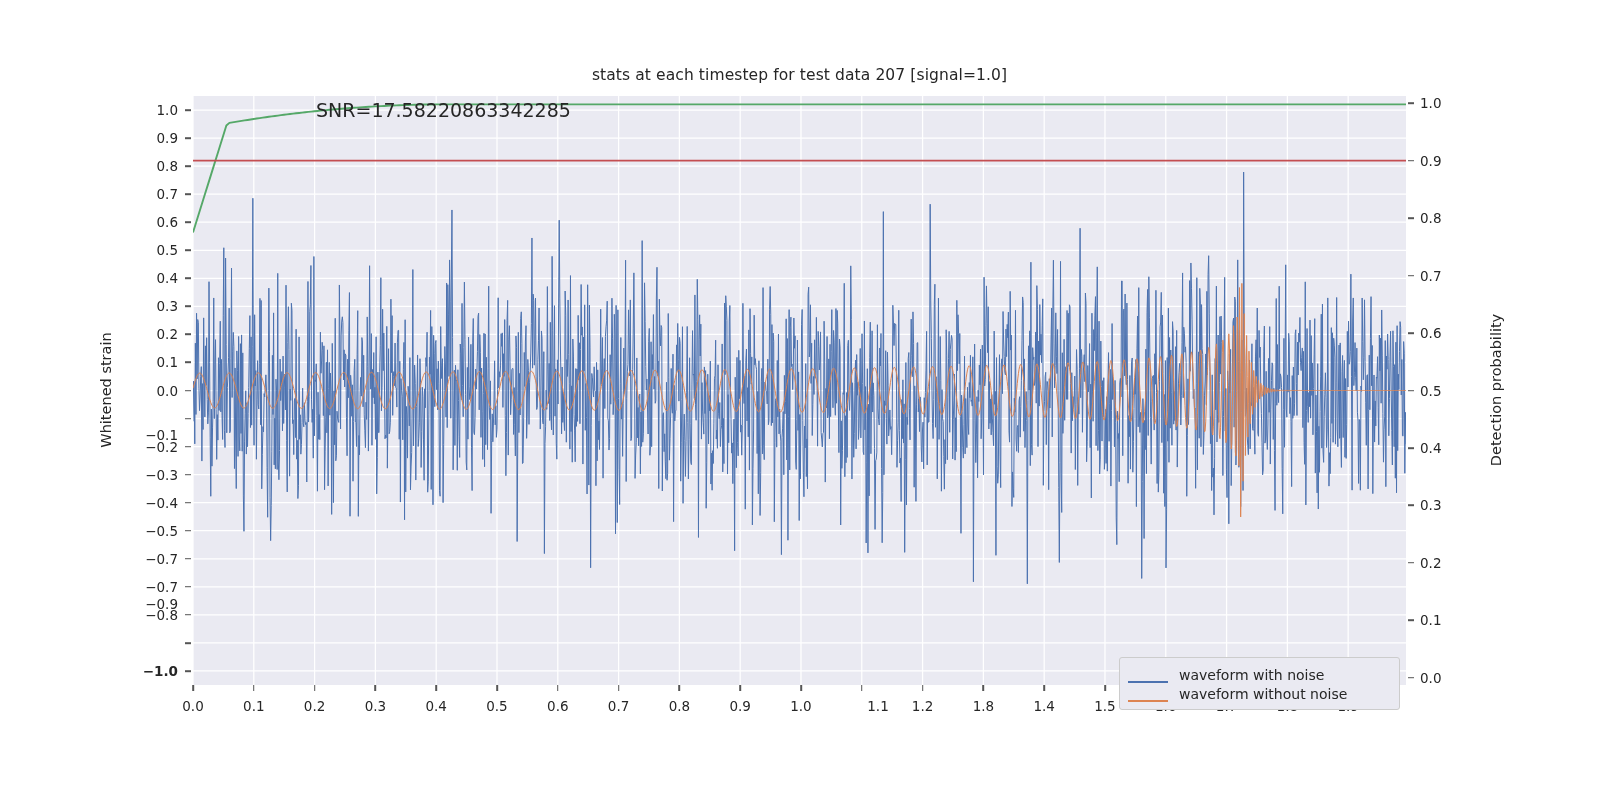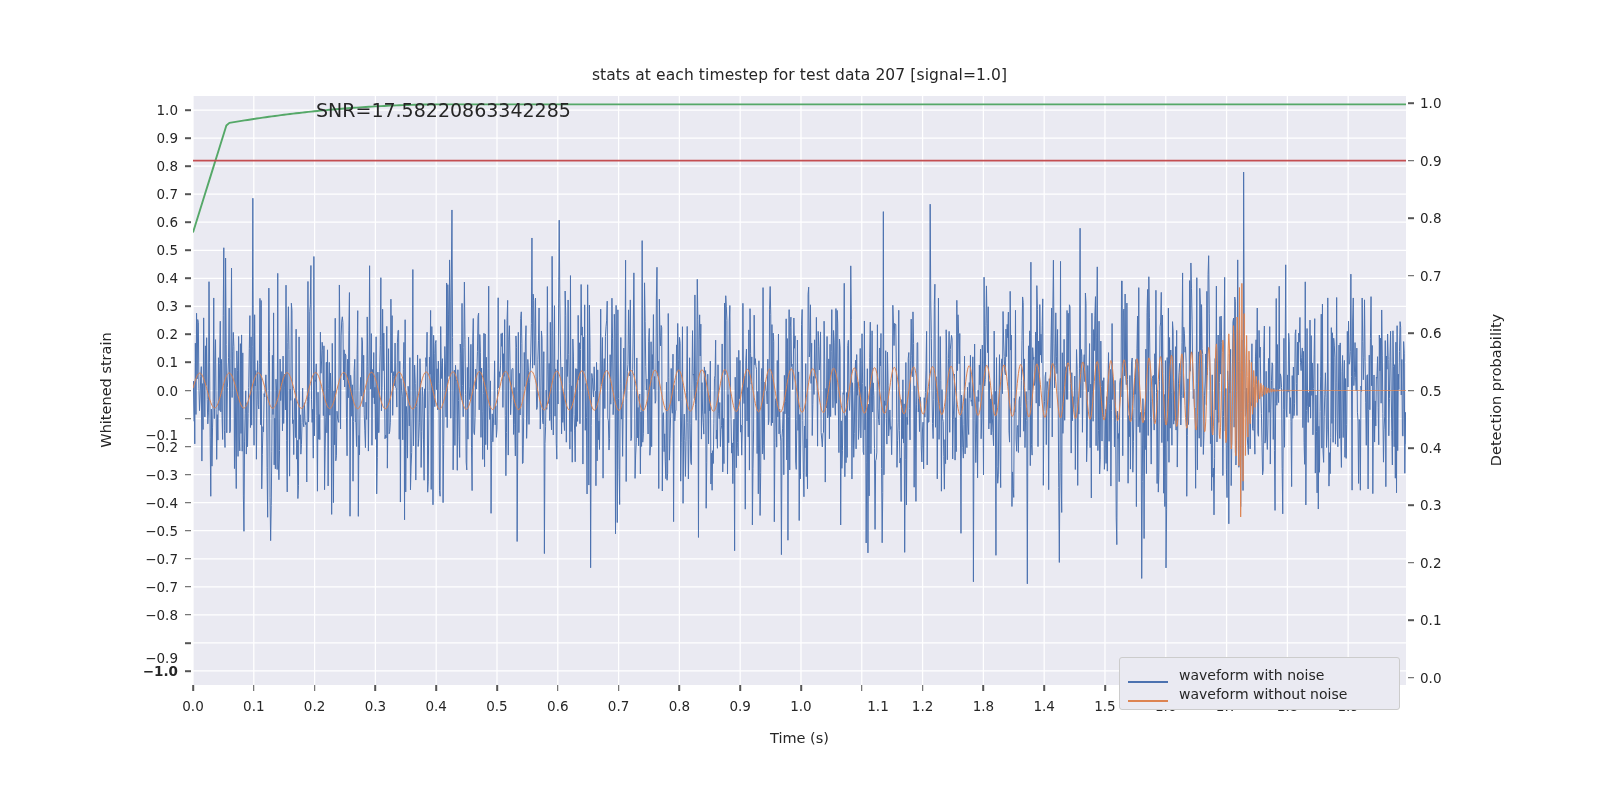--- a/index.html
+++ b/index.html
@@ -202,21 +202,21 @@
         <path d="M0.00 292.32 L0.59 290.18 L1.19 288.10 L1.78 286.12 L2.37 284.28 L2.96 282.59 L3.56 281.09 L4.15 279.80 L4.74 278.75 L5.33 277.94 L5.93 277.39 L6.52 277.12 L7.11 277.11 L7.70 277.39 L8.30 277.93 L8.89 278.74 L9.48 279.80 L10.07 281.09 L10.67 282.59 L11.26 284.29 L11.85 286.14 L12.44 288.14 L13.04 290.23 L13.63 292.39 L14.22 294.59 L14.81 296.78 L15.41 298.94 L16.00 301.04 L16.59 303.02 L17.18 304.88 L17.78 306.57 L18.37 308.06 L18.96 309.35 L19.55 310.39 L20.15 311.18 L20.74 311.71 L21.33 311.96 L21.93 311.93 L22.52 311.63 L23.11 311.05 L23.70 310.20 L24.30 309.10 L24.89 307.77 L25.48 306.22 L26.07 304.49 L26.67 302.59 L27.26 300.56 L27.85 298.44 L28.44 296.25 L29.04 294.03 L29.63 291.82 L30.22 289.65 L30.81 287.55 L31.41 285.57 L32.00 283.73 L32.59 282.06 L33.18 280.59 L33.78 279.35 L34.37 278.35 L34.96 277.61 L35.55 277.14 L36.15 276.95 L36.74 277.05 L37.33 277.43 L37.92 278.08 L38.52 279.01 L39.11 280.18 L39.70 281.58 L40.30 283.20 L40.89 285.00 L41.48 286.95 L42.07 289.03 L42.67 291.20 L43.26 293.42 L43.85 295.66 L44.44 297.89 L45.04 300.06 L45.63 302.14 L46.22 304.09 L46.81 305.90 L47.41 307.51 L48.00 308.92 L48.59 310.09 L49.18 311.01 L49.78 311.66 L50.37 312.03 L50.96 312.11 L51.55 311.90 L52.15 311.41 L52.74 310.65 L53.33 309.62 L53.92 308.34 L54.52 306.83 L55.11 305.12 L55.70 303.23 L56.29 301.20 L56.89 299.06 L57.48 296.85 L58.07 294.59 L58.66 292.33 L59.26 290.11 L59.85 287.95 L60.44 285.91 L61.04 284.00 L61.63 282.27 L62.22 280.73 L62.81 279.42 L63.41 278.36 L64.00 277.57 L64.59 277.06 L65.18 276.83 L65.78 276.89 L66.37 277.25 L66.96 277.89 L67.55 278.81 L68.15 279.98 L68.74 281.40 L69.33 283.04 L69.92 284.86 L70.52 286.85 L71.11 288.97 L71.70 291.17 L72.29 293.44 L72.89 295.72 L73.48 297.99 L74.07 300.20 L74.66 302.31 L75.26 304.30 L75.85 306.12 L76.44 307.75 L77.03 309.16 L77.63 310.33 L78.22 311.23 L78.81 311.86 L79.40 312.19 L80.00 312.23 L80.59 311.98 L81.18 311.43 L81.78 310.60 L82.37 309.49 L82.96 308.14 L83.55 306.56 L84.15 304.77 L84.74 302.81 L85.33 300.71 L85.92 298.51 L86.52 296.23 L87.11 293.93 L87.70 291.64 L88.29 289.39 L88.89 287.22 L89.48 285.18 L90.07 283.29 L90.66 281.59 L91.26 280.11 L91.85 278.87 L92.44 277.89 L93.03 277.20 L93.63 276.79 L94.22 276.68 L94.81 276.88 L95.40 277.37 L96.00 278.15 L96.59 279.21 L97.18 280.53 L97.77 282.08 L98.37 283.85 L98.96 285.80 L99.55 287.90 L100.15 290.11 L100.74 292.39 L101.33 294.72 L101.92 297.04 L102.52 299.32 L103.11 301.52 L103.70 303.60 L104.29 305.52 L104.89 307.26 L105.48 308.79 L106.07 310.07 L106.66 311.08 L107.26 311.82 L107.85 312.26 L108.44 312.39 L109.03 312.22 L109.63 311.75 L110.22 310.98 L110.81 309.92 L111.40 308.61 L112.00 307.05 L112.59 305.27 L113.18 303.31 L113.77 301.20 L114.37 298.97 L114.96 296.66 L115.55 294.32 L116.14 291.98 L116.74 289.67 L117.33 287.45 L117.92 285.35 L118.51 283.41 L119.11 281.66 L119.70 280.12 L120.29 278.84 L120.89 277.82 L121.48 277.09 L122.07 276.66 L122.66 276.54 L123.26 276.73 L123.85 277.23 L124.44 278.02 L125.03 279.10 L125.63 280.45 L126.22 282.05 L126.81 283.86 L127.40 285.85 L128.00 288.00 L128.59 290.26 L129.18 292.60 L129.77 294.97 L130.37 297.33 L130.96 299.65 L131.55 301.88 L132.14 303.98 L132.74 305.91 L133.33 307.65 L133.92 309.16 L134.51 310.42 L135.11 311.40 L135.70 312.08 L136.29 312.46 L136.88 312.52 L137.48 312.27 L138.07 311.71 L138.66 310.84 L139.26 309.69 L139.85 308.27 L140.44 306.61 L141.03 304.74 L141.63 302.68 L142.22 300.48 L142.81 298.18 L143.40 295.81 L144.00 293.41 L144.59 291.03 L145.18 288.71 L145.77 286.49 L146.37 284.42 L146.96 282.51 L147.55 280.82 L148.14 279.37 L148.74 278.19 L149.33 277.29 L149.92 276.70 L150.51 276.42 L151.11 276.46 L151.70 276.82 L152.29 277.49 L152.88 278.46 L153.48 279.72 L154.07 281.25 L154.66 283.00 L155.25 284.97 L155.85 287.10 L156.44 289.37 L157.03 291.73 L157.62 294.14 L158.22 296.56 L158.81 298.94 L159.40 301.24 L160.00 303.43 L160.59 305.46 L161.18 307.29 L161.77 308.90 L162.37 310.25 L162.96 311.32 L163.55 312.09 L164.14 312.55 L164.74 312.68 L165.33 312.49 L165.92 311.97 L166.51 311.15 L167.11 310.02 L167.70 308.61 L168.29 306.95 L168.88 305.07 L169.48 302.99 L170.07 300.76 L170.66 298.42 L171.25 296.00 L171.85 293.56 L172.44 291.13 L173.03 288.76 L173.62 286.50 L174.22 284.37 L174.81 282.43 L175.40 280.70 L175.99 279.22 L176.59 278.02 L177.18 277.12 L177.77 276.53 L178.36 276.26 L178.96 276.32 L179.55 276.72 L180.14 277.43 L180.74 278.46 L181.33 279.78 L181.92 281.36 L182.51 283.19 L183.11 285.22 L183.70 287.42 L184.29 289.76 L184.88 292.18 L185.48 294.64 L186.07 297.10 L186.66 299.52 L187.25 301.85 L187.85 304.04 L188.44 306.06 L189.03 307.88 L189.62 309.44 L190.22 310.74 L190.81 311.74 L191.40 312.42 L191.99 312.78 L192.59 312.80 L193.18 312.49 L193.77 311.84 L194.36 310.88 L194.96 309.61 L195.55 308.07 L196.14 306.28 L196.73 304.27 L197.33 302.07 L197.92 299.74 L198.51 297.31 L199.11 294.83 L199.70 292.33 L200.29 289.88 L200.88 287.51 L201.48 285.27 L202.07 283.19 L202.66 281.33 L203.25 279.71 L203.85 278.36 L204.44 277.31 L205.03 276.57 L205.62 276.17 L206.22 276.11 L206.81 276.39 L207.40 277.00 L207.99 277.94 L208.59 279.19 L209.18 280.73 L209.77 282.52 L210.36 284.54 L210.96 286.74 L211.55 289.09 L212.14 291.54 L212.73 294.05 L213.33 296.57 L213.92 299.05 L214.51 301.45 L215.10 303.72 L215.70 305.82 L216.29 307.71 L216.88 309.35 L217.47 310.71 L218.07 311.77 L218.66 312.51 L219.25 312.91 L219.85 312.97 L220.44 312.68 L221.03 312.04 L221.62 311.08 L222.22 309.80 L222.81 308.23 L223.40 306.41 L223.99 304.36 L224.59 302.12 L225.18 299.74 L225.77 297.25 L226.36 294.71 L226.96 292.17 L227.55 289.67 L228.14 287.26 L228.73 284.98 L229.33 282.89 L229.92 281.01 L230.51 279.39 L231.10 278.05 L231.70 277.02 L232.29 276.33 L232.88 275.98 L233.47 275.98 L234.07 276.33 L234.66 277.03 L235.25 278.07 L235.84 279.41 L236.44 281.05 L237.03 282.94 L237.62 285.06 L238.21 287.36 L238.81 289.79 L239.40 292.32 L239.99 294.89 L240.59 297.45 L241.18 299.96 L241.77 302.37 L242.36 304.63 L242.96 306.69 L243.55 308.52 L244.14 310.09 L244.73 311.35 L245.33 312.29 L245.92 312.89 L246.51 313.14 L247.10 313.03 L247.70 312.56 L248.29 311.74 L248.88 310.59 L249.47 309.13 L250.07 307.39 L250.66 305.39 L251.25 303.18 L251.84 300.81 L252.44 298.31 L253.03 295.73 L253.62 293.13 L254.21 290.55 L254.81 288.05 L255.40 285.67 L255.99 283.46 L256.58 281.47 L257.18 279.73 L257.77 278.27 L258.36 277.13 L258.96 276.32 L259.55 275.87 L260.14 275.78 L260.73 276.06 L261.33 276.70 L261.92 277.68 L262.51 279.00 L263.10 280.61 L263.70 282.51 L264.29 284.63 L264.88 286.95 L265.47 289.43 L266.07 292.00 L266.66 294.62 L267.25 297.24 L267.84 299.81 L268.44 302.28 L269.03 304.60 L269.62 306.72 L270.21 308.60 L270.81 310.20 L271.40 311.50 L271.99 312.46 L272.58 313.07 L273.18 313.31 L273.77 313.18 L274.36 312.68 L274.95 311.82 L275.55 310.62 L276.14 309.10 L276.73 307.28 L277.32 305.22 L277.92 302.94 L278.51 300.49 L279.10 297.92 L279.70 295.28 L280.29 292.62 L280.88 290.00 L281.47 287.46 L282.07 285.07 L282.66 282.86 L283.25 280.88 L283.84 279.17 L284.44 277.77 L285.03 276.70 L285.62 275.98 L286.21 275.64 L286.81 275.67 L287.40 276.08 L287.99 276.85 L288.58 277.99 L289.18 279.45 L289.77 281.22 L290.36 283.25 L290.95 285.51 L291.55 287.96 L292.14 290.53 L292.73 293.19 L293.32 295.88 L293.92 298.54 L294.51 301.12 L295.10 303.57 L295.69 305.84 L296.29 307.88 L296.88 309.66 L297.47 311.12 L298.06 312.25 L298.66 313.03 L299.25 313.43 L299.84 313.44 L300.44 313.07 L301.03 312.33 L301.62 311.22 L302.21 309.77 L302.81 308.01 L303.40 305.97 L303.99 303.70 L304.58 301.24 L305.18 298.64 L305.77 295.96 L306.36 293.24 L306.95 290.55 L307.55 287.93 L308.14 285.45 L308.73 283.15 L309.32 281.08 L309.92 279.29 L310.51 277.80 L311.10 276.66 L311.69 275.88 L312.29 275.48 L312.88 275.48 L313.47 275.86 L314.06 276.63 L314.66 277.76 L315.25 279.25 L315.84 281.04 L316.43 283.12 L317.03 285.43 L317.62 287.93 L318.21 290.57 L318.81 293.29 L319.40 296.04 L319.99 298.75 L320.58 301.39 L321.18 303.88 L321.77 306.18 L322.36 308.23 L322.95 310.01 L323.55 311.46 L324.14 312.57 L324.73 313.30 L325.32 313.63 L325.92 313.57 L326.51 313.12 L327.10 312.27 L327.69 311.05 L328.29 309.49 L328.88 307.61 L329.47 305.46 L330.06 303.08 L330.66 300.51 L331.25 297.82 L331.84 295.06 L332.43 292.28 L333.03 289.55 L333.62 286.92 L334.21 284.44 L334.80 282.18 L335.40 280.17 L335.99 278.46 L336.58 277.09 L337.17 276.09 L337.77 275.47 L338.36 275.25 L338.95 275.44 L339.55 276.03 L340.14 277.01 L340.73 278.37 L341.32 280.06 L341.92 282.06 L342.51 284.33 L343.10 286.81 L343.69 289.46 L344.29 292.22 L344.88 295.02 L345.47 297.82 L346.06 300.55 L346.66 303.16 L347.25 305.58 L347.84 307.76 L348.43 309.67 L349.03 311.25 L349.62 312.48 L350.21 313.33 L350.80 313.77 L351.40 313.80 L351.99 313.42 L352.58 312.63 L353.17 311.46 L353.77 309.92 L354.36 308.04 L354.95 305.88 L355.54 303.47 L356.14 300.86 L356.73 298.12 L357.32 295.30 L357.91 292.45 L358.51 289.65 L359.10 286.95 L359.69 284.42 L360.29 282.09 L360.88 280.04 L361.47 278.29 L362.06 276.90 L362.66 275.88 L363.25 275.27 L363.84 275.07 L364.43 275.29 L365.03 275.93 L365.62 276.98 L366.21 278.40 L366.80 280.18 L367.40 282.27 L367.99 284.63 L368.58 287.20 L369.17 289.94 L369.77 292.78 L370.36 295.65 L370.95 298.51 L371.54 301.28 L372.14 303.90 L372.73 306.32 L373.32 308.48 L373.91 310.34 L374.51 311.85 L375.10 312.98 L375.69 313.71 L376.28 314.02 L376.88 313.89 L377.47 313.34 L378.06 312.38 L378.66 311.02 L379.25 309.29 L379.84 307.24 L380.43 304.90 L381.03 302.34 L381.62 299.59 L382.21 296.74 L382.80 293.83 L383.40 290.93 L383.99 288.11 L384.58 285.43 L385.17 282.95 L385.77 280.72 L386.36 278.80 L386.95 277.23 L387.54 276.03 L388.14 275.25 L388.73 274.90 L389.32 274.98 L389.91 275.50 L390.51 276.45 L391.10 277.79 L391.69 279.52 L392.28 281.58 L392.88 283.93 L393.47 286.51 L394.06 289.28 L394.65 292.17 L395.25 295.12 L395.84 298.05 L396.43 300.90 L397.02 303.62 L397.62 306.13 L398.21 308.38 L398.80 310.32 L399.40 311.90 L399.99 313.09 L400.58 313.87 L401.17 314.20 L401.77 314.09 L402.36 313.54 L402.95 312.56 L403.54 311.16 L404.14 309.39 L404.73 307.28 L405.32 304.87 L405.91 302.23 L406.51 299.41 L407.10 296.48 L407.69 293.49 L408.28 290.53 L408.88 287.66 L409.47 284.94 L410.06 282.44 L410.65 280.21 L411.25 278.30 L411.84 276.76 L412.43 275.63 L413.02 274.93 L413.62 274.68 L414.21 274.89 L414.80 275.54 L415.39 276.63 L415.99 278.13 L416.58 280.01 L417.17 282.23 L417.77 284.73 L418.36 287.46 L418.95 290.35 L419.54 293.34 L420.14 296.36 L420.73 299.34 L421.32 302.21 L421.91 304.90 L422.51 307.36 L423.10 309.52 L423.69 311.33 L424.28 312.75 L424.88 313.75 L425.47 314.30 L426.06 314.40 L426.65 314.03 L427.25 313.20 L427.84 311.94 L428.43 310.26 L429.02 308.22 L429.62 305.86 L430.21 303.23 L430.80 300.39 L431.39 297.41 L431.99 294.36 L432.58 291.31 L433.17 288.34 L433.76 285.50 L434.36 282.88 L434.95 280.52 L435.54 278.50 L436.13 276.84 L436.73 275.61 L437.32 274.82 L437.91 274.49 L438.51 274.63 L439.10 275.25 L439.69 276.32 L440.28 277.82 L440.88 279.72 L441.47 281.97 L442.06 284.52 L442.65 287.31 L443.25 290.28 L443.84 293.34 L444.43 296.44 L445.02 299.49 L445.62 302.43 L446.21 305.18 L446.80 307.68 L447.39 309.86 L447.99 311.68 L448.58 313.09 L449.17 314.06 L449.76 314.56 L450.36 314.57 L450.95 314.11 L451.54 313.17 L452.13 311.79 L452.73 309.99 L453.32 307.81 L453.91 305.31 L454.50 302.55 L455.10 299.59 L455.69 296.50 L456.28 293.37 L456.87 290.26 L457.47 287.25 L458.06 284.41 L458.65 281.81 L459.25 279.52 L459.84 277.59 L460.43 276.07 L461.02 275.00 L461.62 274.40 L462.21 274.29 L462.80 274.67 L463.39 275.53 L463.99 276.86 L464.58 278.62 L465.17 280.77 L465.76 283.26 L466.36 286.03 L466.95 289.00 L467.54 292.11 L468.13 295.29 L468.73 298.45 L469.32 301.51 L469.91 304.40 L470.50 307.06 L471.10 309.40 L471.69 311.38 L472.28 312.95 L472.87 314.06 L473.47 314.69 L474.06 314.83 L474.65 314.45 L475.24 313.59 L475.84 312.25 L476.43 310.47 L477.02 308.29 L477.62 305.77 L478.21 302.96 L478.80 299.94 L479.39 296.78 L479.99 293.57 L480.58 290.37 L481.17 287.27 L481.76 284.35 L482.36 281.69 L482.95 279.34 L483.54 277.36 L484.13 275.82 L484.73 274.74 L485.32 274.16 L485.91 274.08 L486.50 274.52 L487.10 275.47 L487.69 276.89 L488.28 278.76 L488.87 281.02 L489.47 283.63 L490.06 286.52 L490.65 289.61 L491.24 292.82 L491.84 296.09 L492.43 299.31 L493.02 302.42 L493.61 305.33 L494.21 307.96 L494.80 310.26 L495.39 312.16 L495.98 313.61 L496.58 314.57 L497.17 315.03 L497.76 314.96 L498.36 314.37 L498.95 313.27 L499.54 311.68 L500.13 309.66 L500.73 307.25 L501.32 304.51 L501.91 301.51 L502.50 298.32 L503.10 295.04 L503.69 291.73 L504.28 288.50 L504.87 285.41 L505.47 282.56 L506.06 280.02 L506.65 277.84 L507.24 276.09 L507.84 274.82 L508.43 274.06 L509.02 273.82 L509.61 274.13 L510.21 274.96 L510.80 276.30 L511.39 278.11 L511.98 280.35 L512.58 282.96 L513.17 285.88 L513.76 289.02 L514.35 292.31 L514.95 295.66 L515.54 298.99 L516.13 302.20 L516.72 305.21 L517.32 307.94 L517.91 310.32 L518.50 312.29 L519.10 313.80 L519.69 314.79 L520.28 315.26 L520.87 315.18 L521.47 314.55 L522.06 313.39 L522.65 311.73 L523.24 309.62 L523.84 307.10 L524.43 304.25 L525.02 301.13 L525.61 297.84 L526.21 294.45 L526.80 291.07 L527.39 287.77 L527.98 284.64 L528.58 281.78 L529.17 279.25 L529.76 277.12 L530.35 275.46 L530.95 274.31 L531.54 273.69 L532.13 273.63 L532.72 274.13 L533.32 275.18 L533.91 276.75 L534.50 278.79 L535.09 281.26 L535.69 284.09 L536.28 287.21 L536.87 290.52 L537.47 293.94 L538.06 297.38 L538.65 300.75 L539.24 303.95 L539.84 306.90 L540.43 309.52 L541.02 311.73 L541.61 313.48 L542.21 314.71 L542.80 315.39 L543.39 315.51 L543.98 315.05 L544.58 314.03 L545.17 312.48 L545.76 310.43 L546.35 307.95 L546.95 305.10 L547.54 301.95 L548.13 298.59 L548.72 295.12 L549.32 291.63 L549.91 288.22 L550.50 284.97 L551.09 281.98 L551.69 279.33 L552.28 277.10 L552.87 275.35 L553.46 274.13 L554.06 273.46 L554.65 273.38 L555.24 273.89 L555.83 274.96 L556.43 276.58 L557.02 278.70 L557.61 281.27 L558.21 284.20 L558.80 287.42 L559.39 290.85 L559.98 294.38 L560.58 297.92 L561.17 301.36 L561.76 304.62 L562.35 307.60 L562.95 310.21 L563.54 312.38 L564.13 314.06 L564.72 315.19 L565.32 315.73 L565.91 315.68 L566.50 315.03 L567.09 313.80 L567.69 312.02 L568.28 309.75 L568.87 307.04 L569.46 303.98 L570.06 300.64 L570.65 297.12 L571.24 293.53 L571.83 289.96 L572.43 286.51 L573.02 283.29 L573.61 280.38 L574.20 277.88 L574.80 275.84 L575.39 274.34 L575.98 273.41 L576.57 273.09 L577.17 273.38 L577.76 274.28 L578.35 275.75 L578.95 277.77 L579.54 280.28 L580.13 283.19 L580.72 286.44 L581.32 289.92 L581.91 293.54 L582.50 297.19 L583.09 300.77 L583.69 304.16 L584.28 307.29 L584.87 310.04 L585.46 312.35 L586.06 314.14 L586.65 315.36 L587.24 315.97 L587.83 315.96 L588.43 315.32 L589.02 314.07 L589.61 312.25 L590.20 309.90 L590.80 307.10 L591.39 303.93 L591.98 300.48 L592.57 296.85 L593.17 293.14 L593.76 289.47 L594.35 285.94 L594.94 282.67 L595.54 279.73 L596.13 277.24 L596.72 275.25 L597.32 273.82 L597.91 273.01 L598.50 272.84 L599.09 273.31 L599.69 274.41 L600.28 276.11 L600.87 278.37 L601.46 281.10 L602.06 284.24 L602.65 287.69 L603.24 291.35 L603.83 295.10 L604.43 298.85 L605.02 302.46 L605.61 305.84 L606.20 308.89 L606.80 311.50 L607.39 313.61 L607.98 315.14 L608.57 316.05 L609.17 316.31 L609.76 315.91 L610.35 314.86 L610.94 313.19 L611.54 310.95 L612.13 308.21 L612.72 305.05 L613.31 301.57 L613.91 297.86 L614.50 294.05 L615.09 290.24 L615.68 286.57 L616.28 283.13 L616.87 280.03 L617.46 277.37 L618.06 275.24 L618.65 273.70 L619.24 272.79 L619.83 272.55 L620.43 272.99 L621.02 274.09 L621.61 275.83 L622.20 278.14 L622.80 280.97 L623.39 284.21 L623.98 287.78 L624.57 291.56 L625.17 295.44 L625.76 299.30 L626.35 303.01 L626.94 306.45 L627.54 309.53 L628.13 312.15 L628.72 314.21 L629.31 315.66 L629.91 316.45 L630.50 316.55 L631.09 315.96 L631.68 314.69 L632.28 312.79 L632.87 310.30 L633.46 307.32 L634.05 303.92 L634.65 300.23 L635.24 296.34 L635.83 292.40 L636.43 288.51 L637.02 284.81 L637.61 281.42 L638.20 278.43 L638.80 275.96 L639.39 274.07 L639.98 272.83 L640.57 272.28 L641.17 272.45 L641.76 273.32 L642.35 274.87 L642.94 277.05 L643.54 279.80 L644.13 283.02 L644.72 286.62 L645.31 290.48 L645.91 294.47 L646.50 298.46 L647.09 302.34 L647.68 305.97 L648.28 309.22 L648.87 312.01 L649.46 314.23 L650.05 315.81 L650.65 316.70 L651.24 316.87 L651.83 316.30 L652.42 315.02 L653.02 313.07 L653.61 310.51 L654.20 307.42 L654.79 303.90 L655.39 300.07 L655.98 296.05 L656.57 291.97 L657.17 287.98 L657.76 284.19 L658.35 280.73 L658.94 277.73 L659.54 275.28 L660.13 273.46 L660.72 272.34 L661.31 271.95 L661.91 272.32 L662.50 273.42 L663.09 275.23 L663.68 277.69 L664.28 280.71 L664.87 284.19 L665.46 288.03 L666.05 292.09 L666.65 296.23 L667.24 300.32 L667.83 304.23 L668.42 307.81 L669.02 310.94 L669.61 313.53 L670.20 315.47 L670.79 316.71 L671.39 317.20 L671.98 316.91 L672.57 315.87 L673.16 314.09 L673.76 311.65 L674.35 308.61 L674.94 305.09 L675.53 301.21 L676.13 297.08 L676.72 292.87 L677.31 288.70 L677.91 284.73 L678.50 281.09 L679.09 277.90 L679.68 275.28 L680.28 273.32 L680.87 272.10 L681.46 271.64 L682.05 271.97 L682.65 273.09 L683.24 274.95 L683.83 277.50 L684.42 280.64 L685.02 284.27 L685.61 288.26 L686.20 292.47 L686.79 296.77 L687.39 300.98 L687.98 304.98 L688.57 308.62 L689.16 311.76 L689.76 314.30 L690.35 316.15 L690.94 317.23 L691.53 317.52 L692.13 316.99 L692.72 315.66 L693.31 313.58 L693.90 310.82 L694.50 307.47 L695.09 303.66 L695.68 299.52 L696.28 295.19 L696.87 290.83 L697.46 286.59 L698.05 282.63 L698.65 279.09 L699.24 276.10 L699.83 273.77 L700.42 272.18 L701.02 271.39 L701.61 271.43 L702.20 272.31 L702.79 273.99 L703.39 276.42 L703.98 279.51 L704.57 283.15 L705.16 287.21 L705.76 291.54 L706.35 295.98 L706.94 300.38 L707.53 304.57 L708.13 308.39 L708.72 311.71 L709.31 314.41 L709.90 316.38 L710.50 317.54 L711.09 317.86 L711.68 317.32 L712.27 315.93 L712.87 313.75 L713.46 310.85 L714.05 307.33 L714.64 303.34 L715.24 299.01 L715.83 294.51 L716.42 290.00 L717.02 285.65 L717.61 281.62 L718.20 278.07 L718.79 275.13 L719.39 272.91 L719.98 271.50 L720.57 270.96 L721.16 271.30 L721.76 272.52 L722.35 274.57 L722.94 277.38 L723.53 280.85 L724.13 284.83 L724.72 289.20 L725.31 293.77 L725.90 298.37 L726.50 302.84 L727.09 306.99 L727.68 310.68 L728.27 313.75 L728.87 316.08 L729.46 317.59 L730.05 318.21 L730.64 317.92 L731.24 316.73 L731.83 314.67 L732.42 311.83 L733.01 308.31 L733.61 304.25 L734.20 299.80 L734.79 295.14 L735.38 290.45 L735.98 285.91 L736.57 281.69 L737.16 277.97 L737.76 274.89 L738.35 272.58 L738.94 271.12 L739.53 270.59 L740.13 270.99 L740.72 272.33 L741.31 274.54 L741.90 277.55 L742.50 281.23 L743.09 285.45 L743.68 290.04 L744.27 294.81 L744.87 299.58 L745.46 304.15 L746.05 308.35 L746.64 312.00 L747.24 314.95 L747.83 317.08 L748.42 318.31 L749.01 318.58 L749.61 317.88 L750.20 316.24 L750.79 313.71 L751.38 310.39 L751.98 306.43 L752.57 301.97 L753.16 297.20 L753.75 292.31 L754.35 287.50 L754.94 282.97 L755.53 278.91 L756.13 275.47 L756.72 272.82 L757.31 271.05 L757.90 270.24 L758.50 270.44 L759.09 271.63 L759.68 273.77 L760.27 276.78 L760.87 280.52 L761.46 284.86 L762.05 289.61 L762.64 294.57 L763.24 299.53 L763.83 304.30 L764.42 308.66 L765.01 312.43 L765.61 315.46 L766.20 317.61 L766.79 318.79 L767.38 318.94 L767.98 318.06 L768.57 316.18 L769.16 313.37 L769.75 309.76 L770.35 305.48 L770.94 300.73 L771.53 295.71 L772.12 290.62 L772.72 285.69 L773.31 281.13 L773.90 277.14 L774.49 273.88 L775.09 271.51 L775.68 270.13 L776.27 269.80 L776.87 270.55 L777.46 272.33 L778.05 275.09 L778.64 278.69 L779.24 283.00 L779.83 287.81 L780.42 292.93 L781.01 298.13 L781.61 303.17 L782.20 307.85 L782.79 311.95 L783.38 315.28 L783.98 317.70 L784.57 319.10 L785.16 319.40 L785.75 318.60 L786.35 316.73 L786.94 313.85 L787.53 310.11 L788.12 305.66 L788.72 300.70 L789.31 295.45 L789.90 290.15 L790.49 285.03 L791.09 280.33 L791.68 276.26 L792.27 273.01 L792.86 270.73 L793.46 269.53 L794.05 269.46 L794.64 270.53 L795.23 272.71 L795.83 275.88 L796.42 279.92 L797.01 284.63 L797.61 289.81 L798.20 295.22 L798.79 300.61 L799.38 305.72 L799.98 310.32 L800.57 314.20 L801.16 317.17 L801.75 319.09 L802.35 319.87 L802.94 319.46 L803.53 317.87 L804.12 315.19 L804.72 311.52 L805.31 307.05 L805.90 301.97 L806.49 296.53 L807.09 290.98 L807.68 285.59 L808.27 280.60 L808.86 276.27 L809.46 272.80 L810.05 270.36 L810.64 269.07 L811.23 269.01 L811.83 270.16 L812.42 272.50 L813.01 275.90 L813.60 280.21 L814.20 285.22 L814.79 290.69 L815.38 296.37 L815.98 301.96 L816.57 307.20 L817.16 311.84 L817.75 315.63 L818.35 318.39 L818.94 319.99 L819.53 320.32 L820.12 319.39 L820.72 317.22 L821.31 313.91 L821.90 309.64 L822.49 304.59 L823.09 299.04 L823.68 293.24 L824.27 287.49 L824.86 282.08 L825.46 277.29 L826.05 273.35 L826.64 270.46 L827.23 268.79 L827.83 268.42 L828.42 269.37 L829.01 271.61 L829.60 275.02 L830.20 279.43 L830.79 284.63 L831.38 290.34 L831.97 296.29 L832.57 302.15 L833.16 307.64 L833.75 312.46 L834.34 316.36 L834.94 319.13 L835.53 320.62 L836.12 320.76 L836.72 319.52 L837.31 316.97 L837.90 313.23 L838.49 308.49 L839.09 303.01 L839.68 297.06 L840.27 290.96 L840.86 285.03 L841.46 279.59 L842.05 274.93 L842.64 271.31 L843.23 268.92 L843.83 267.90 L844.42 268.30 L845.01 270.12 L845.60 273.26 L846.20 277.56 L846.79 282.79 L847.38 288.67 L847.97 294.88 L848.57 301.09 L849.16 306.96 L849.75 312.15 L850.34 316.39 L850.94 319.44 L851.53 321.11 L852.12 321.32 L852.71 320.04 L853.31 317.33 L853.90 313.34 L854.49 308.29 L855.09 302.45 L855.68 296.15 L856.27 289.74 L856.86 283.58 L857.46 278.02 L858.05 273.38 L858.64 269.93 L859.23 267.86 L859.83 267.31 L860.42 268.31 L861.01 270.82 L861.60 274.70 L862.20 279.72 L862.79 285.62 L863.38 292.05 L863.97 298.63 L864.57 305.00 L865.16 310.77 L865.75 315.61 L866.34 319.22 L866.94 321.40 L867.53 321.99 L868.12 320.96 L868.71 318.37 L869.31 314.35 L869.90 309.14 L870.49 303.04 L871.08 296.41 L871.68 289.64 L872.27 283.15 L872.86 277.33 L873.45 272.52 L874.05 269.02 L874.64 267.07 L875.23 266.78 L875.83 268.17 L876.42 271.19 L877.01 275.64 L877.60 281.26 L878.20 287.72 L878.79 294.62 L879.38 301.53 L879.97 308.03 L880.57 313.70 L881.16 318.20 L881.75 321.22 L882.34 322.57 L882.94 322.16 L883.53 320.01 L884.12 316.23 L884.71 311.06 L885.31 304.82 L885.90 297.90 L886.49 290.74 L887.08 283.79 L887.68 277.52 L888.27 272.32 L888.86 268.53 L889.45 266.42 L890.05 266.14 L890.64 267.70 L891.23 271.02 L891.82 275.89 L892.42 282.01 L893.01 288.97 L893.60 296.32 L894.19 303.58 L894.79 310.25 L895.38 315.90 L895.97 320.13 L896.57 322.66 L897.16 323.30 L897.75 321.99 L898.34 318.81 L898.94 313.97 L899.53 307.79 L900.12 300.67 L900.71 293.11 L901.31 285.61 L901.90 278.70 L902.49 272.86 L903.08 268.50 L903.68 265.94 L904.27 265.36 L904.86 266.82 L905.45 270.23 L906.05 275.37 L906.64 281.88 L907.23 289.31 L907.82 297.14 L908.42 304.81 L909.01 311.77 L909.60 317.51 L910.19 321.62 L910.79 323.78 L911.38 323.82 L911.97 321.73 L912.56 317.64 L913.16 311.84 L913.75 304.74 L914.34 296.86 L914.94 288.77 L915.53 281.07 L916.12 274.35 L916.71 269.10 L917.31 265.74 L917.90 264.53 L918.49 265.58 L919.08 268.83 L919.68 274.05 L920.27 280.84 L920.86 288.72 L921.45 297.07 L922.05 305.25 L922.64 312.64 L923.23 318.65 L923.82 322.80 L924.42 324.76 L925.01 324.35 L925.60 321.58 L926.19 316.65 L926.79 309.95 L927.38 301.98 L927.97 293.38 L928.56 284.84 L929.16 277.03 L929.75 270.60 L930.34 266.09 L930.93 263.87 L931.53 264.14 L932.12 266.92 L932.71 271.98 L933.30 278.92 L933.90 287.20 L934.49 296.12 L935.08 304.95 L935.68 312.94 L936.27 319.41 L936.86 323.80 L937.45 325.72 L938.05 324.98 L938.64 321.62 L939.23 315.90 L939.82 308.31 L940.42 299.48 L941.01 290.17 L941.60 281.20 L942.19 273.35 L942.79 267.33 L943.38 263.69 L943.97 262.77 L944.56 264.69 L945.16 269.30 L945.75 276.21 L946.34 284.81 L946.93 294.34 L947.53 303.93 L948.12 312.71 L948.71 319.85 L949.30 324.68 L949.90 326.73 L950.49 325.77 L951.08 321.87 L951.67 315.37 L952.27 306.84 L952.86 297.10 L953.45 287.05 L954.04 277.66 L954.64 269.85 L955.23 264.38 L955.82 261.83 L956.42 262.46 L957.01 266.25 L957.60 272.87 L958.19 281.67 L958.79 291.81 L959.38 302.28 L959.97 312.03 L960.56 320.06 L961.16 325.52 L961.75 327.84 L962.34 326.73 L962.93 322.28 L963.53 314.90 L964.12 305.34 L964.71 294.58 L965.30 283.73 L965.90 273.97 L966.49 266.34 L967.08 261.69 L967.67 260.57 L968.27 263.13 L968.86 269.14 L969.45 277.98 L970.04 288.71 L970.64 300.16 L971.23 311.06 L971.82 320.16 L972.41 326.42 L973.01 329.09 L973.60 327.81 L974.19 322.67 L974.79 314.23 L975.38 303.42 L975.97 291.49 L976.56 279.82 L977.16 269.82 L977.75 262.69 L978.34 259.34 L978.93 260.24 L979.53 265.32 L980.12 274.03 L980.71 285.33 L981.30 297.87 L981.90 310.09 L982.49 320.44 L983.08 327.57 L983.67 330.53 L984.27 328.87 L984.86 322.74 L985.45 312.86 L986.04 300.48 L986.64 287.20 L987.23 274.78 L987.82 264.91 L988.41 258.96 L989.01 257.81 L989.60 261.71 L990.19 270.18 L990.78 282.14 L991.38 295.95 L991.97 309.68 L992.56 321.37 L993.15 329.30 L993.75 332.23 L994.34 329.66 L994.93 321.86 L995.53 309.89 L996.12 295.49 L996.71 280.78 L997.30 268.03 L997.90 259.24 L998.49 255.85 L999.08 258.50 L999.67 266.91 L1000.27 279.83 L1000.86 295.27 L1001.45 310.77 L1002.04 323.75 L1002.64 332.01 L1003.23 334.05 L1003.82 329.39 L1004.41 318.69 L1005.01 303.65 L1005.60 286.82 L1006.19 271.14 L1006.78 259.44 L1007.38 253.95 L1007.97 255.82 L1008.56 264.87 L1009.15 279.61 L1009.75 297.37 L1010.34 314.83 L1010.93 328.59 L1011.52 335.85 L1012.12 334.97 L1012.71 325.92 L1013.30 310.32 L1013.89 291.20 L1014.49 272.47 L1015.08 258.12 L1015.67 251.39 L1016.27 253.96 L1016.86 265.58 L1017.45 283.90 L1018.04 304.97 L1018.64 323.98 L1019.23 336.40 L1019.82 339.03 L1020.41 330.86 L1021.01 313.54 L1021.60 291.09 L1022.19 269.04 L1022.78 253.18 L1023.38 247.93 L1023.97 255.17 L1024.56 273.41 L1025.15 298.01 L1025.75 322.18 L1026.34 338.83 L1026.93 342.63 L1027.52 331.81 L1028.12 309.03 L1028.71 280.97 L1029.30 256.55 L1029.89 244.19 L1030.49 248.82 L1031.08 269.79 L1031.67 300.44 L1032.26 329.90 L1032.86 346.70 L1033.45 343.30 L1034.04 319.66 L1034.64 284.36 L1035.23 252.07 L1035.82 237.84 L1036.41 249.98 L1037.01 284.85 L1037.60 326.52 L1038.19 353.01 L1038.78 347.52 L1039.38 309.66 L1039.97 259.57 L1040.56 229.70 L1041.15 244.80 L1041.75 300.32 L1042.34 356.12 L1042.93 359.85 L1043.52 295.48 L1044.12 221.00 L1044.71 236.33 L1045.30 352.28 L1045.89 369.74 L1046.49 191.57 L1047.08 272.34 L1047.67 420.95 L1048.26 315.48 L1048.86 187.36 L1049.45 274.85 L1050.04 385.24 L1050.63 312.75 L1051.23 217.67 L1051.82 277.69 L1052.41 359.52 L1053.00 309.89 L1053.60 239.49 L1054.19 280.48 L1054.78 341.03 L1055.38 307.21 L1055.97 255.17 L1056.56 283.03 L1057.15 327.74 L1057.75 304.81 L1058.34 266.42 L1058.93 285.26 L1059.52 318.22 L1060.12 302.76 L1060.71 274.48 L1061.30 287.14 L1061.89 311.39 L1062.49 301.04 L1063.08 280.25 L1063.67 288.70 L1064.26 306.51 L1064.86 299.64 L1065.45 284.37 L1066.04 289.96 L1066.63 303.03 L1067.23 298.50 L1067.82 287.32 L1068.41 290.98 L1069.00 300.55 L1069.60 297.60 L1070.19 289.41 L1070.78 291.78 L1071.37 298.78 L1071.97 296.88 L1072.56 290.90 L1073.15 292.41 L1073.74 297.52 L1074.34 296.33 L1074.93 291.96 L1075.52 292.90 L1076.12 296.63 L1076.71 295.89 L1077.30 292.71 L1077.89 293.29 L1078.49 296.00 L1079.08 295.56 L1079.67 293.24 L1080.26 293.58 L1080.86 295.55 L1081.45 295.30 L1082.04 293.62 L1082.63 293.81 L1083.23 295.24 L1083.82 295.10 L1084.41 293.88 L1085.00 293.98 L1085.60 295.02 L1086.19 294.95 L1086.78 294.07 L1087.37 294.11 L1087.97 294.86 L1088.56 294.84 L1089.15 294.20 L1089.74 294.21 L1090.34 294.75 L1090.93 294.75 L1091.52 294.29 L1092.11 294.28 L1092.71 294.67 L1093.30 294.69 L1093.89 294.36 L1094.49 294.34 L1095.08 294.62 L1095.67 294.64 L1096.26 294.40 L1096.86 294.38 L1097.45 294.58 L1098.04 294.60 L1098.63 294.43 L1099.23 294.41 L1099.82 294.56 L1100.41 294.58 L1101.00 294.45 L1101.60 294.43 L1102.19 294.54 L1102.78 294.56 L1103.37 294.47 L1103.97 294.45 L1104.56 294.53 L1105.15 294.54 L1105.74 294.48 L1106.34 294.46 L1106.93 294.52 L1107.52 294.53 L1108.11 294.49 L1108.71 294.47 L1109.30 294.51 L1109.89 294.52 L1110.48 294.49 L1111.08 294.48 L1111.67 294.51 L1112.26 294.52 L1112.85 294.49 L1113.45 294.49 L1114.04 294.51 L1114.63 294.51 L1115.23 294.50 L1115.82 294.49 L1116.41 294.50 L1117.00 294.51 L1117.60 294.50 L1118.19 294.49 L1118.78 294.50 L1119.37 294.51 L1119.97 294.50 L1120.56 294.49 L1121.15 294.50 L1121.74 294.50 L1122.34 294.50 L1122.93 294.50 L1123.52 294.50 L1124.11 294.50 L1124.71 294.50 L1125.30 294.50 L1125.89 294.50 L1126.48 294.50 L1127.08 294.50 L1127.67 294.50 L1128.26 294.50 L1128.85 294.50 L1129.45 294.50 L1130.04 294.50 L1130.63 294.50 L1131.22 294.50 L1131.82 294.50 L1132.41 294.50 L1133.00 294.50 L1133.60 294.50 L1134.19 294.50 L1134.78 294.50 L1135.37 294.50 L1135.97 294.50 L1136.56 294.50 L1137.15 294.50 L1137.74 294.50 L1138.34 294.50 L1138.93 294.50 L1139.52 294.50 L1140.11 294.50 L1140.71 294.50 L1141.30 294.50 L1141.89 294.50 L1142.48 294.50 L1143.08 294.50 L1143.67 294.50 L1144.26 294.50 L1144.85 294.50 L1145.45 294.50 L1146.04 294.50 L1146.63 294.50 L1147.22 294.50 L1147.82 294.50 L1148.41 294.50 L1149.00 294.50 L1149.59 294.50 L1150.19 294.50 L1150.78 294.50 L1151.37 294.50 L1151.96 294.50 L1152.56 294.50 L1153.15 294.50 L1153.74 294.50 L1154.34 294.50 L1154.93 294.50 L1155.52 294.50 L1156.11 294.50 L1156.71 294.50 L1157.30 294.50 L1157.89 294.50 L1158.48 294.50 L1159.08 294.50 L1159.67 294.50 L1160.26 294.50 L1160.85 294.50 L1161.45 294.50 L1162.04 294.50 L1162.63 294.50 L1163.22 294.50 L1163.82 294.50 L1164.41 294.50 L1165.00 294.50 L1165.59 294.50 L1166.19 294.50 L1166.78 294.50 L1167.37 294.50 L1167.96 294.50 L1168.56 294.50 L1169.15 294.50 L1169.74 294.50 L1170.33 294.50 L1170.93 294.50 L1171.52 294.50 L1172.11 294.50 L1172.70 294.50 L1173.30 294.50 L1173.89 294.50 L1174.48 294.50 L1175.08 294.50 L1175.67 294.50 L1176.26 294.50 L1176.85 294.50 L1177.45 294.50 L1178.04 294.50 L1178.63 294.50 L1179.22 294.50 L1179.82 294.50 L1180.41 294.50 L1181.00 294.50 L1181.59 294.50 L1182.19 294.50 L1182.78 294.50 L1183.37 294.50 L1183.96 294.50 L1184.56 294.50 L1185.15 294.50 L1185.74 294.50 L1186.33 294.50 L1186.93 294.50 L1187.52 294.50 L1188.11 294.50 L1188.70 294.50 L1189.30 294.50 L1189.89 294.50 L1190.48 294.50 L1191.07 294.50 L1191.67 294.50 L1192.26 294.50 L1192.85 294.50 L1193.45 294.50 L1194.04 294.50 L1194.63 294.50 L1195.22 294.50 L1195.82 294.50 L1196.41 294.50 L1197.00 294.50 L1197.59 294.50 L1198.19 294.50 L1198.78 294.50 L1199.37 294.50 L1199.96 294.50 L1200.56 294.50 L1201.15 294.50 L1201.74 294.50 L1202.33 294.50 L1202.93 294.50 L1203.52 294.50 L1204.11 294.50 L1204.70 294.50 L1205.30 294.50 L1205.89 294.50 L1206.48 294.50 L1207.07 294.50 L1207.67 294.50 L1208.26 294.50 L1208.85 294.50 L1209.44 294.50 L1210.04 294.50 L1210.63 294.50 L1211.22 294.50 L1211.81 294.50 L1212.41 294.50 L1213.00 294.50" fill="none" stroke="#DD8452" stroke-width="1" stroke-linejoin="round"></path>
         <path d="M0.00 136.48 L3.03 126.75 L6.07 117.03 L9.10 107.30 L12.13 97.58 L15.16 87.85 L18.20 78.13 L21.23 68.40 L24.26 58.68 L27.29 48.96 L30.33 39.23 L33.36 29.51 L36.39 26.90 L39.42 26.39 L42.45 25.88 L45.49 25.39 L48.52 24.90 L51.55 24.41 L54.59 23.94 L57.62 23.47 L60.65 23.01 L63.68 22.56 L66.72 22.11 L69.75 21.67 L72.78 21.24 L75.81 20.81 L78.84 20.40 L81.88 19.98 L84.91 19.58 L87.94 19.18 L90.97 18.79 L94.01 18.41 L97.04 18.04 L100.07 17.67 L103.11 17.31 L106.14 16.95 L109.17 16.61 L112.20 16.27 L115.23 15.93 L118.27 15.61 L121.30 15.29 L124.33 14.98 L127.36 14.67 L130.40 14.38 L133.43 14.09 L136.46 13.81 L139.49 13.53 L142.53 13.26 L145.56 13.00 L148.59 12.75 L151.63 12.50 L154.66 12.26 L157.69 12.03 L160.72 11.80 L163.76 11.58 L166.79 11.37 L169.82 11.16 L172.85 10.97 L175.89 10.78 L178.92 10.59 L181.95 10.42 L184.98 10.25 L188.01 10.09 L191.05 9.93 L194.08 9.79 L197.11 9.65 L200.15 9.51 L203.18 9.39 L206.21 9.27 L209.24 9.16 L212.27 9.05 L215.31 8.95 L218.34 8.86 L221.37 8.78 L224.41 8.70 L227.44 8.63 L230.47 8.57 L233.50 8.52 L236.53 8.47 L239.57 8.43 L242.60 8.40 L245.63 8.37 L248.66 8.35 L251.70 8.34 L254.73 8.33 L257.76 8.33 L260.80 8.33 L263.83 8.33 L266.86 8.33 L269.89 8.33 L272.93 8.33 L275.96 8.33 L278.99 8.33 L282.02 8.33 L285.06 8.33 L288.09 8.33 L291.12 8.33 L294.15 8.33 L297.19 8.33 L300.22 8.33 L303.25 8.33 L306.28 8.33 L309.31 8.33 L312.35 8.33 L315.38 8.33 L318.41 8.33 L321.44 8.33 L324.48 8.33 L327.51 8.33 L330.54 8.33 L333.58 8.33 L336.61 8.33 L339.64 8.33 L342.67 8.33 L345.70 8.33 L348.74 8.33 L351.77 8.33 L354.80 8.33 L357.83 8.33 L360.87 8.33 L363.90 8.33 L366.93 8.33 L369.96 8.33 L373.00 8.33 L376.03 8.33 L379.06 8.33 L382.10 8.33 L385.13 8.33 L388.16 8.33 L391.19 8.33 L394.23 8.33 L397.26 8.33 L400.29 8.33 L403.32 8.33 L406.35 8.33 L409.39 8.33 L412.42 8.33 L415.45 8.33 L418.49 8.33 L421.52 8.33 L424.55 8.33 L427.58 8.33 L430.61 8.33 L433.65 8.33 L436.68 8.33 L439.71 8.33 L442.75 8.33 L445.78 8.33 L448.81 8.33 L451.84 8.33 L454.88 8.33 L457.91 8.33 L460.94 8.33 L463.97 8.33 L467.00 8.33 L470.04 8.33 L473.07 8.33 L476.10 8.33 L479.14 8.33 L482.17 8.33 L485.20 8.33 L488.23 8.33 L491.26 8.33 L494.30 8.33 L497.33 8.33 L500.36 8.33 L503.40 8.33 L506.43 8.33 L509.46 8.33 L512.49 8.33 L515.52 8.33 L518.56 8.33 L521.59 8.33 L524.62 8.33 L527.65 8.33 L530.69 8.33 L533.72 8.33 L536.75 8.33 L539.78 8.33 L542.82 8.33 L545.85 8.33 L548.88 8.33 L551.91 8.33 L554.95 8.33 L557.98 8.33 L561.01 8.33 L564.05 8.33 L567.08 8.33 L570.11 8.33 L573.14 8.33 L576.17 8.33 L579.21 8.33 L582.24 8.33 L585.27 8.33 L588.30 8.33 L591.34 8.33 L594.37 8.33 L597.40 8.33 L600.43 8.33 L603.47 8.33 L606.50 8.33 L609.53 8.33 L612.57 8.33 L615.60 8.33 L618.63 8.33 L621.66 8.33 L624.70 8.33 L627.73 8.33 L630.76 8.33 L633.79 8.33 L636.83 8.33 L639.86 8.33 L642.89 8.33 L645.92 8.33 L648.96 8.33 L651.99 8.33 L655.02 8.33 L658.05 8.33 L661.08 8.33 L664.12 8.33 L667.15 8.33 L670.18 8.33 L673.22 8.33 L676.25 8.33 L679.28 8.33 L682.31 8.33 L685.35 8.33 L688.38 8.33 L691.41 8.33 L694.44 8.33 L697.47 8.33 L700.51 8.33 L703.54 8.33 L706.57 8.33 L709.60 8.33 L712.64 8.33 L715.67 8.33 L718.70 8.33 L721.74 8.33 L724.77 8.33 L727.80 8.33 L730.83 8.33 L733.87 8.33 L736.90 8.33 L739.93 8.33 L742.96 8.33 L746.00 8.33 L749.03 8.33 L752.06 8.33 L755.09 8.33 L758.13 8.33 L761.16 8.33 L764.19 8.33 L767.22 8.33 L770.25 8.33 L773.29 8.33 L776.32 8.33 L779.35 8.33 L782.38 8.33 L785.42 8.33 L788.45 8.33 L791.48 8.33 L794.51 8.33 L797.55 8.33 L800.58 8.33 L803.61 8.33 L806.65 8.33 L809.68 8.33 L812.71 8.33 L815.74 8.33 L818.78 8.33 L821.81 8.33 L824.84 8.33 L827.87 8.33 L830.90 8.33 L833.94 8.33 L836.97 8.33 L840.00 8.33 L843.03 8.33 L846.07 8.33 L849.10 8.33 L852.13 8.33 L855.17 8.33 L858.20 8.33 L861.23 8.33 L864.26 8.33 L867.29 8.33 L870.33 8.33 L873.36 8.33 L876.39 8.33 L879.42 8.33 L882.46 8.33 L885.49 8.33 L888.52 8.33 L891.55 8.33 L894.59 8.33 L897.62 8.33 L900.65 8.33 L903.68 8.33 L906.72 8.33 L909.75 8.33 L912.78 8.33 L915.82 8.33 L918.85 8.33 L921.88 8.33 L924.91 8.33 L927.95 8.33 L930.98 8.33 L934.01 8.33 L937.04 8.33 L940.08 8.33 L943.11 8.33 L946.14 8.33 L949.17 8.33 L952.21 8.33 L955.24 8.33 L958.27 8.33 L961.30 8.33 L964.33 8.33 L967.37 8.33 L970.40 8.33 L973.43 8.33 L976.47 8.33 L979.50 8.33 L982.53 8.33 L985.56 8.33 L988.60 8.33 L991.63 8.33 L994.66 8.33 L997.69 8.33 L1000.72 8.33 L1003.76 8.33 L1006.79 8.33 L1009.82 8.33 L1012.85 8.33 L1015.89 8.33 L1018.92 8.33 L1021.95 8.33 L1024.98 8.33 L1028.02 8.33 L1031.05 8.33 L1034.08 8.33 L1037.12 8.33 L1040.15 8.33 L1043.18 8.33 L1046.21 8.33 L1049.24 8.33 L1052.28 8.33 L1055.31 8.33 L1058.34 8.33 L1061.38 8.33 L1064.41 8.33 L1067.44 8.33 L1070.47 8.33 L1073.51 8.33 L1076.54 8.33 L1079.57 8.33 L1082.60 8.33 L1085.63 8.33 L1088.67 8.33 L1091.70 8.33 L1094.73 8.33 L1097.77 8.33 L1100.80 8.33 L1103.83 8.33 L1106.86 8.33 L1109.89 8.33 L1112.93 8.33 L1115.96 8.33 L1118.99 8.33 L1122.03 8.33 L1125.06 8.33 L1128.09 8.33 L1131.12 8.33 L1134.15 8.33 L1137.19 8.33 L1140.22 8.33 L1143.25 8.33 L1146.28 8.33 L1149.32 8.33 L1152.35 8.33 L1155.38 8.33 L1158.42 8.33 L1161.45 8.33 L1164.48 8.33 L1167.51 8.33 L1170.55 8.33 L1173.58 8.33 L1176.61 8.33 L1179.64 8.33 L1182.67 8.33 L1185.71 8.33 L1188.74 8.33 L1191.77 8.33 L1194.81 8.33 L1197.84 8.33 L1200.87 8.33 L1203.90 8.33 L1206.93 8.33 L1209.97 8.33 L1213.00 8.33" fill="none" stroke="#55A868" stroke-width="1.9" stroke-linejoin="round"></path>
         <line x1="0" y1="64.64634146341461" x2="1213" y2="64.64634146341461" stroke="#C44E52" stroke-width="1.9"></line>
       </svg>
     <div id="annot-layer"></div>
   </div>
 
   <div id="ticks-left">
       <div class="tick-label ylabel-left" style="left: 120px; width: 58px; top: 670.976px; font-weight: bold;">−1.0</div>
       <div class="tickmark tick-y-left" style="top: 670.976px;"></div>
-      <div class="tick-label ylabel-left" style="left: 120px; width: 58px; top: 658px;">−0.9</div>
+      <div class="tick-label ylabel-left" style="left: 120px; width: 58px; top: 604px;">−0.9</div>
       <div class="tickmark tick-y-left" style="top: 642.929px;"></div>
       <div class="tick-label ylabel-left" style="left: 120px; width: 58px; top: 614.881px;">−0.8</div>
       <div class="tickmark tick-y-left" style="top: 614.881px;"></div>
       <div class="tick-label ylabel-left" style="left: 120px; width: 58px; top: 586.833px;">−0.7</div>
       <div class="tickmark tick-y-left" style="top: 586.833px;"></div>
       <div class="tick-label ylabel-left" style="left: 120px; width: 58px; top: 558.786px;">−0.7</div>
       <div class="tickmark tick-y-left" style="top: 558.786px;"></div>
       <div class="tick-label ylabel-left" style="left: 120px; width: 58px; top: 530.738px;">−0.5</div>
       <div class="tickmark tick-y-left" style="top: 530.738px;"></div>
       <div class="tick-label ylabel-left" style="left: 120px; width: 58px; top: 502.69px;">−0.4</div>
@@ -312,21 +312,20 @@
       <div class="tick-label xtick-label" style="left: 1226.57px; top: 698px;">1.7</div>
       <div class="tickmark tick-x" style="left: 1226.57px;"></div>
       <div class="tick-label xtick-label" style="left: 1287.37px; top: 698px;">1.8</div>
       <div class="tickmark tick-x" style="left: 1287.37px;"></div>
       <div class="tick-label xtick-label" style="left: 1348.17px; top: 698px;">1.9</div>
       <div class="tickmark tick-x" style="left: 1348.17px;"></div>
     </div>
 
   <div id="snr-annotation">SNR=17.58220863342285</div>
 
-  <div id="xaxis-title">Time (s)</div>
 
   <div id="yaxis-title-left">Whitened strain</div>
 
   <div id="yaxis-title-right">Detection probability</div>
 
   <div id="legend">
       <div class="legend-row">
         <span class="legend-swatch" style="background: rgb(76, 114, 176);"></span>
         <span class="legend-text">waveform with noise</span>
       </div>

